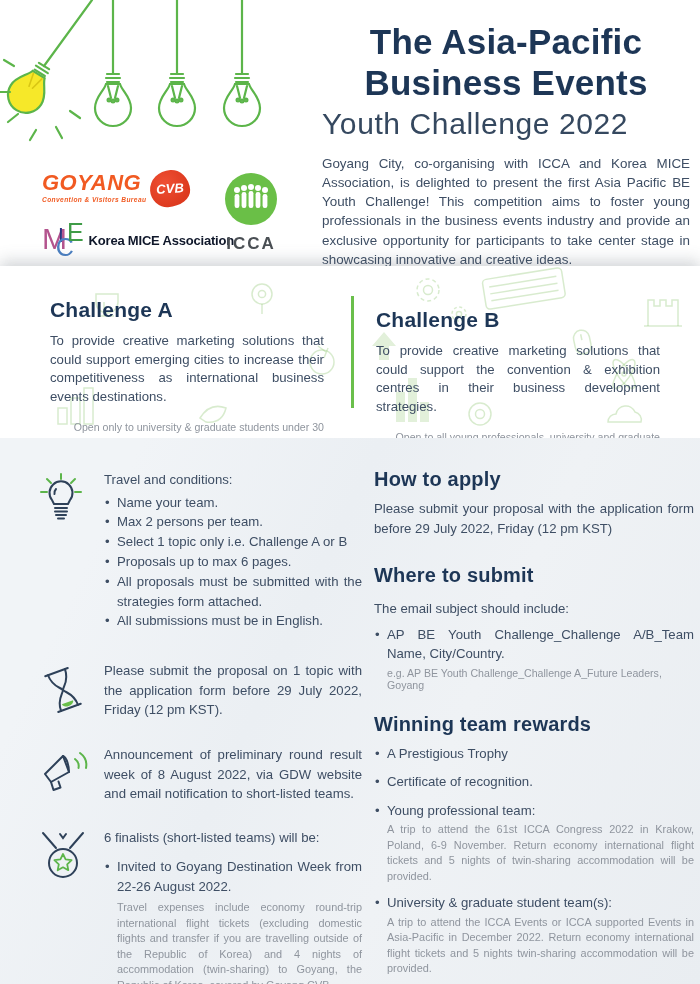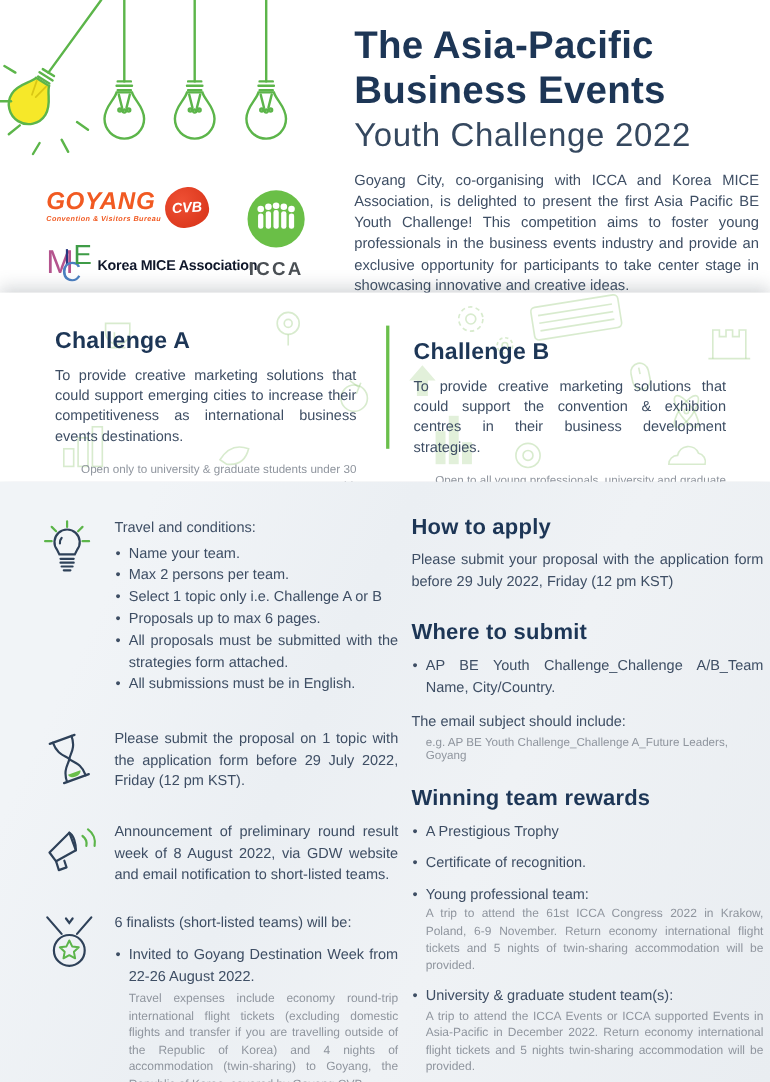--- a/index.html
+++ b/index.html
@@ -5,21 +5,21 @@
   * { box-sizing: border-box; }
   html,body { margin:0; padding:0; background:#fff; }
   .poster {
     position:relative; width:700px; height:984px; overflow:hidden;
     font-family:"Liberation Sans", sans-serif; background:#ffffff;
   }
 
   
   .bulbs { position:absolute; left:0; top:0; }
   .header-right { position:absolute; left:322px; top:22px; width:368px; }
-  .title-line { font-size:35px; font-weight:800; color:#1d3656; line-height:1.17; letter-spacing:0.2px; }
+  .title-line { font-size:35px; font-weight:800; color:#1d3656; line-height:1.17; letter-spacing:0.2px;text-align:center; }
   .subtitle { font-size:30px; font-weight:300; color:#35485f; margin-top:3px; letter-spacing:0.6px; }
   .intro { margin-top:13px; font-size:13.4px; line-height:1.43; color:#3e4e64; text-align:justify; }
 
   
   .logos { position:absolute; left:42px; top:172px; width:240px; }
   .goyang-row { display:flex; align-items:flex-start;font-style:italic; }
   .goyang-txt { color:#f15a22; }
   .goyang-name { font-size:22px; font-weight:800; letter-spacing:0.5px; line-height:1; }
   .goyang-sub { font-size:6.6px; font-weight:700; letter-spacing:0.4px; margin-top:2px; }
   .cvb-blob {
@@ -345,22 +345,22 @@
 
     <div class="col-right">
 
       <div>
         <h3>How to apply</h3>
         <div class="body-text just">Please submit your proposal with the application form before 29 July 2022, Friday (12 pm KST)</div>
       </div>
 
       <div style="margin-top:26px">
         <h3>Where to submit</h3>
+        <div class="body-text mt12">The email subject should include:</div>
         <div class="body-text just bul mt6">AP BE Youth Challenge_Challenge A/B_Team Name, City/Country.</div>
-        <div class="body-text mt12">The email subject should include:</div>
         <div class="eg">e.g. AP BE Youth Challenge_Challenge A_Future Leaders, Goyang</div>
       </div>
 
       <div style="margin-top:22px">
         <h3>Winning team rewards</h3>
         <div class="body-text bul">A Prestigious Trophy</div>
         <div class="body-text bul" style="margin-top:9px">Certificate of recognition.</div>
         <div style="margin-top:9px">
           <div class="body-text bul">Young professional team:</div>
           <div class="detail" style="padding-left:13px;margin-top:2px">A trip to attend the 61st ICCA Congress 2022 in Krakow, Poland, 6-9 November. Return economy international flight tickets and 5 nights of twin-sharing accommodation will be provided.</div>

